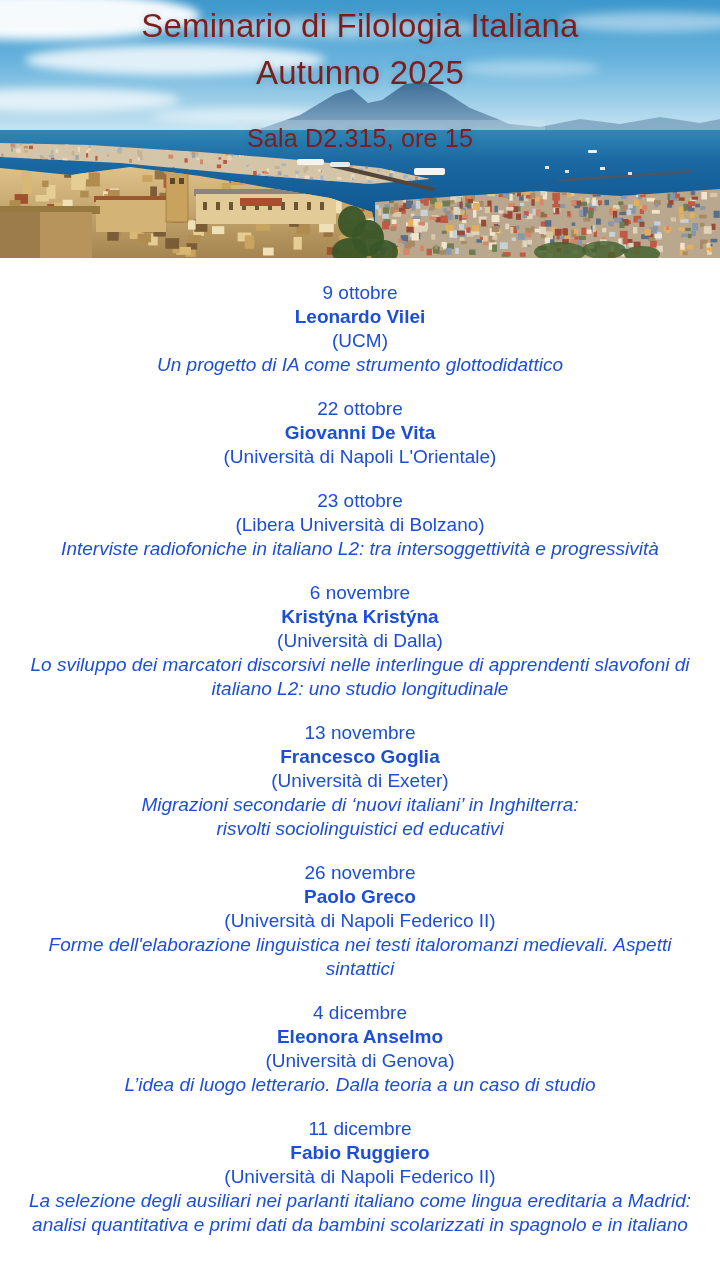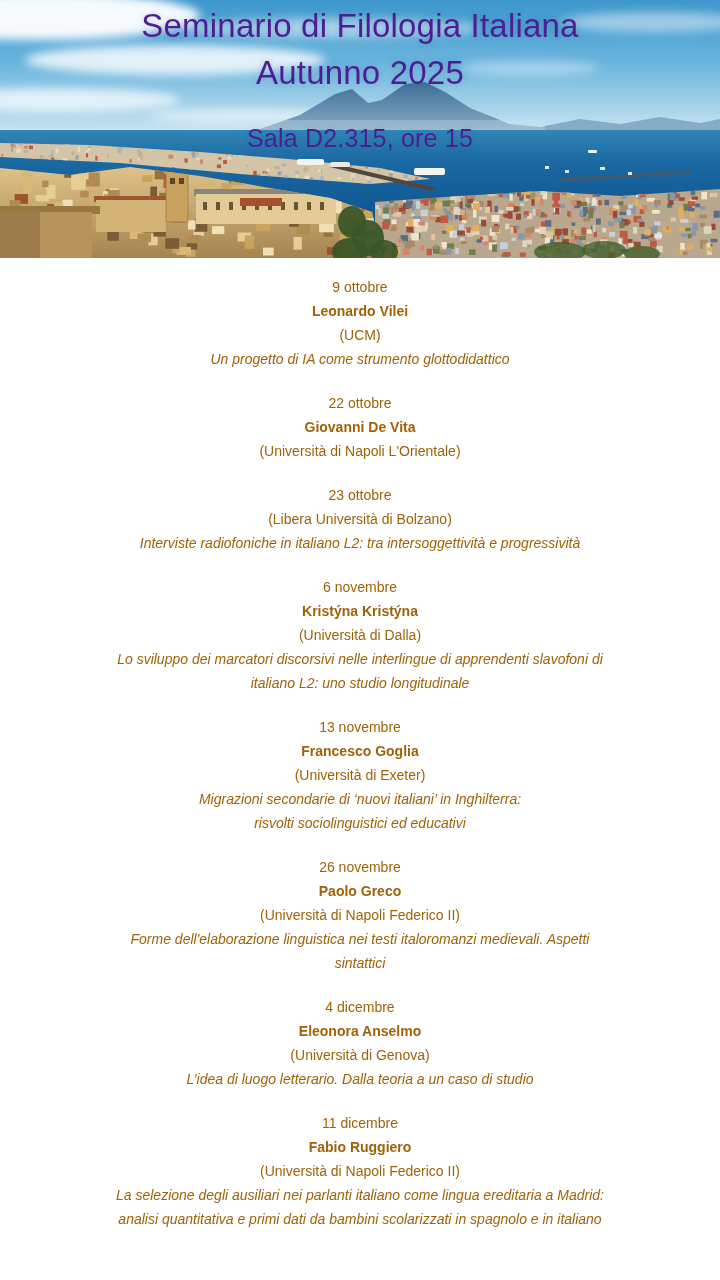--- a/index.html
+++ b/index.html
@@ -8,35 +8,35 @@
     font-family:"Liberation Sans", sans-serif;
     position:relative;
   }
   
   .hero{
     position:relative;width:720px;height:258px;overflow:hidden;background:#7fb7da;
   }
   .hero svg{display:block;width:720px;height:258px;}
   .hero-titles{
     position:absolute;top:2px;left:0;right:0;
-    text-align:center;color:#4c1d95;
+    text-align:center;color:#7f1d1d;
     text-shadow:0 0 6px rgba(40,90,130,.25);
   }
   .hero-line-main{
     font-size:33px;line-height:47px;font-weight:500;letter-spacing:.2px;
   }
   .hero-line-sub{
     font-size:25px;line-height:36px;font-weight:400;letter-spacing:.2px;margin-top:24px;
   }
   
   .schedule{
-    padding:17px 5px 0 5px;
+    padding:23px 5px 0 5px;
     text-align:center;
-    color:#a16207;
-    font-size:14px;line-height:24px;
+    color:#1d4ed8;
+    font-size:19px;line-height:24px;
   }
   .entry{margin-bottom:20px;}
   .entry:last-child{margin-bottom:12px;}
   .entry .date{font-weight:400;}
   .entry .speaker{font-weight:700;}
   .entry .affiliation{font-weight:400;}
   .entry .talk-title{font-style:italic;white-space:pre-line;}
 </style>
 </head>
 <body>

